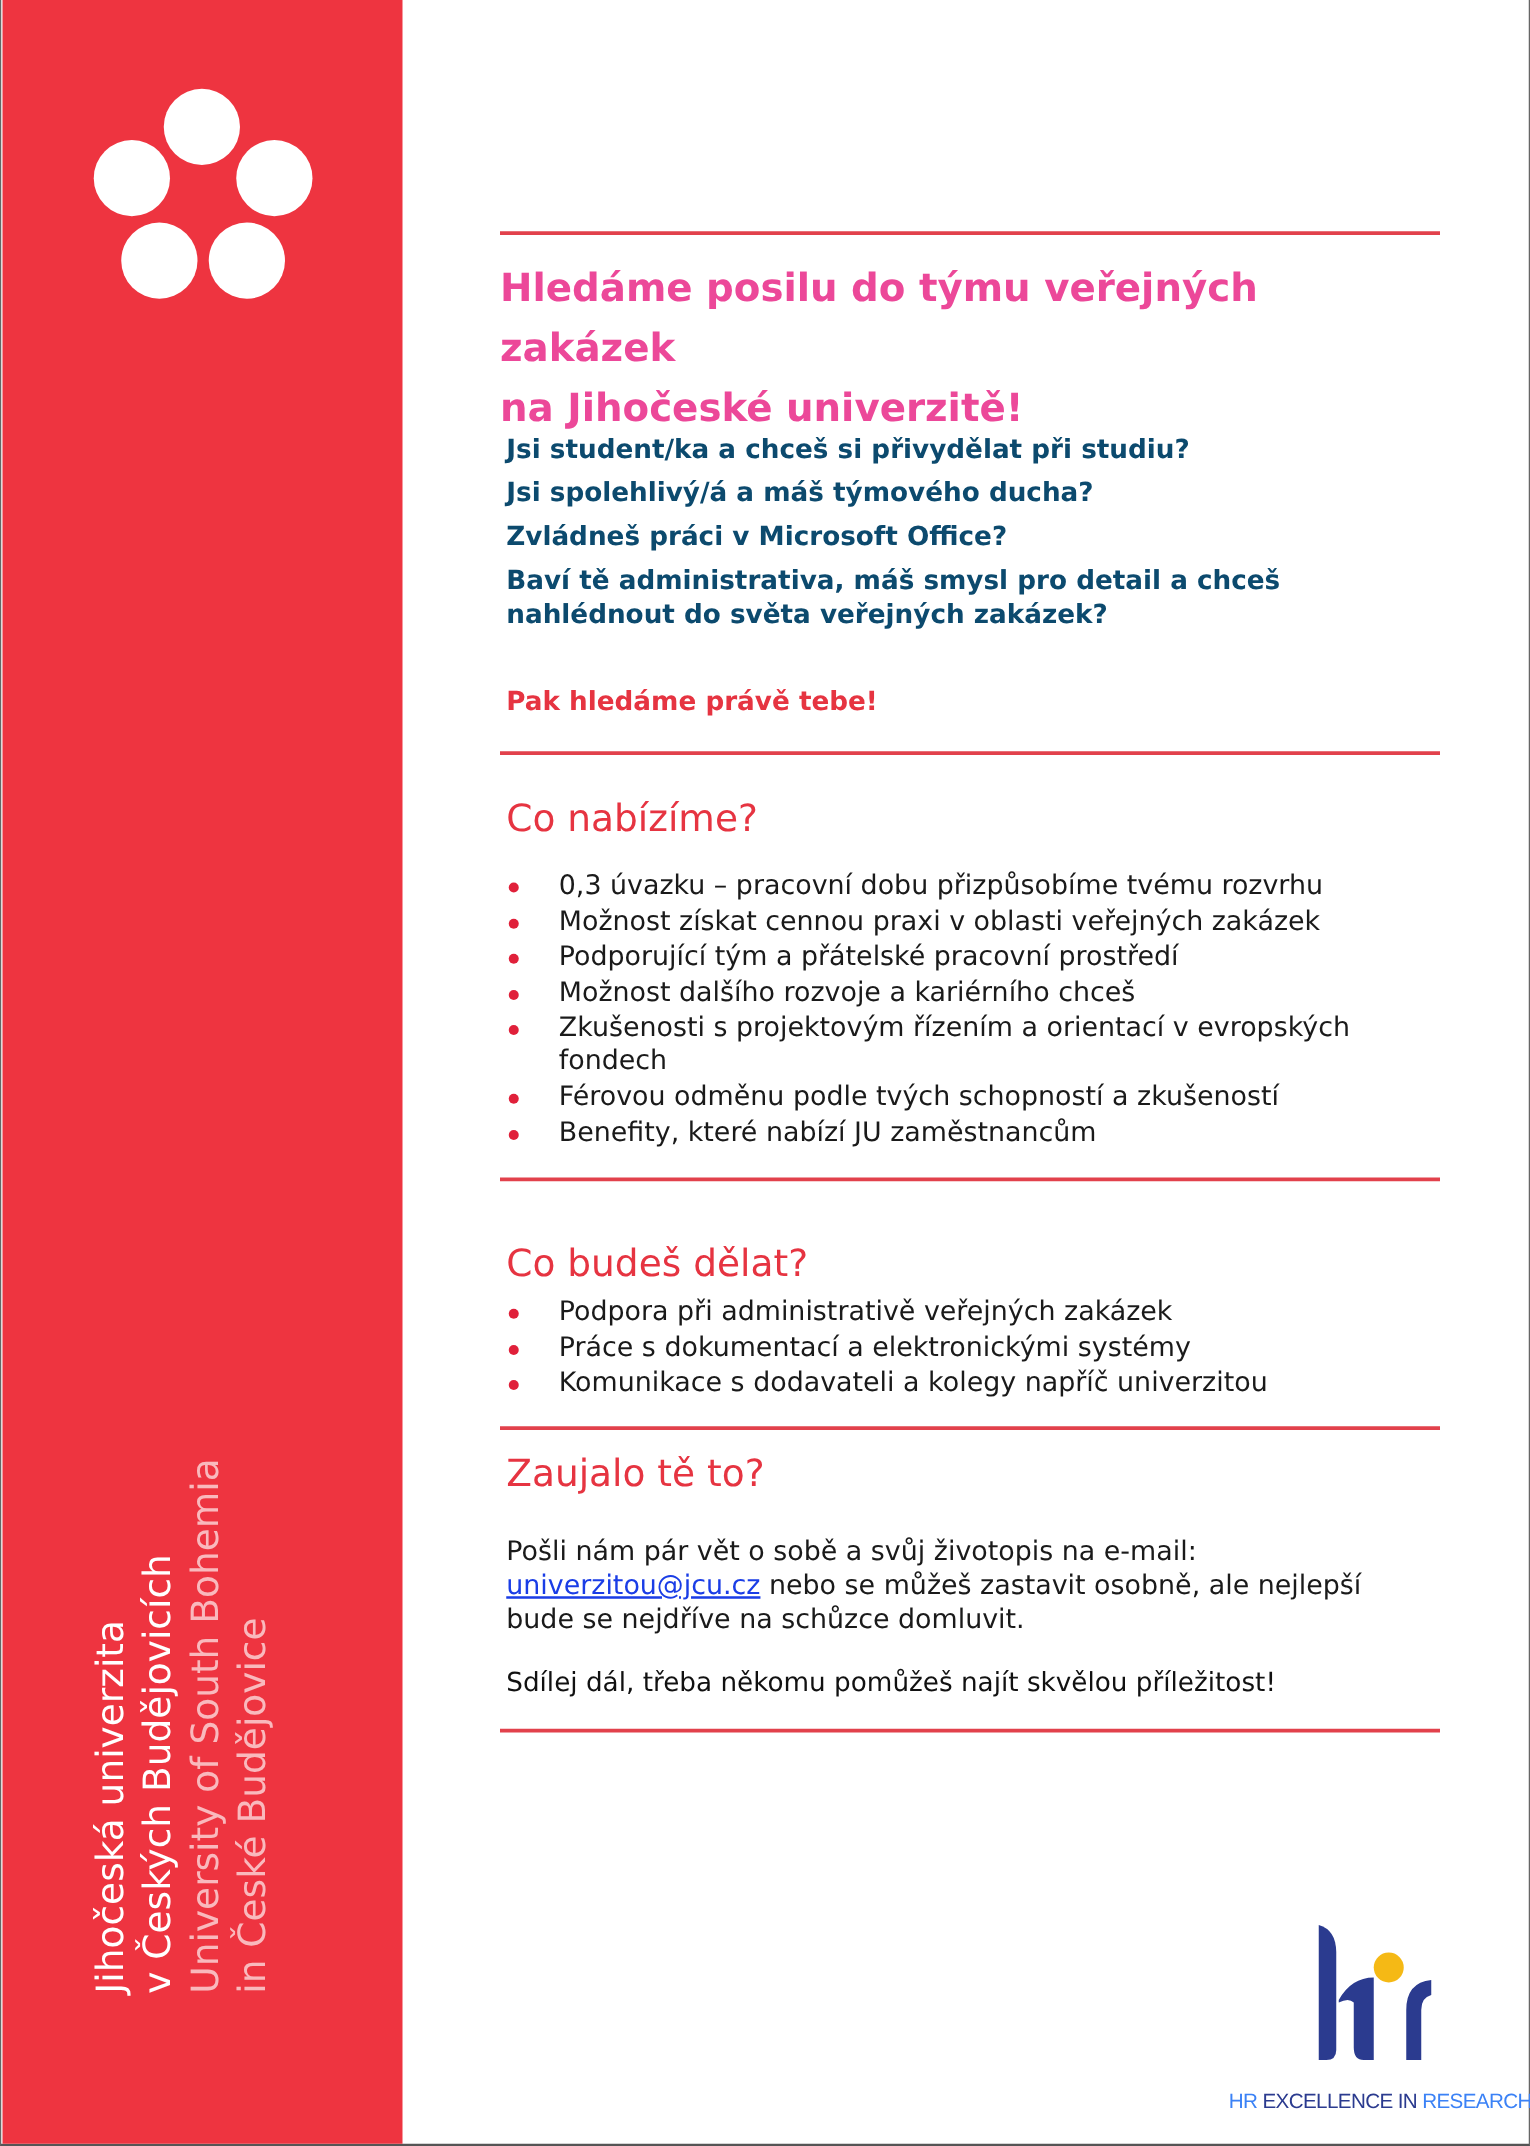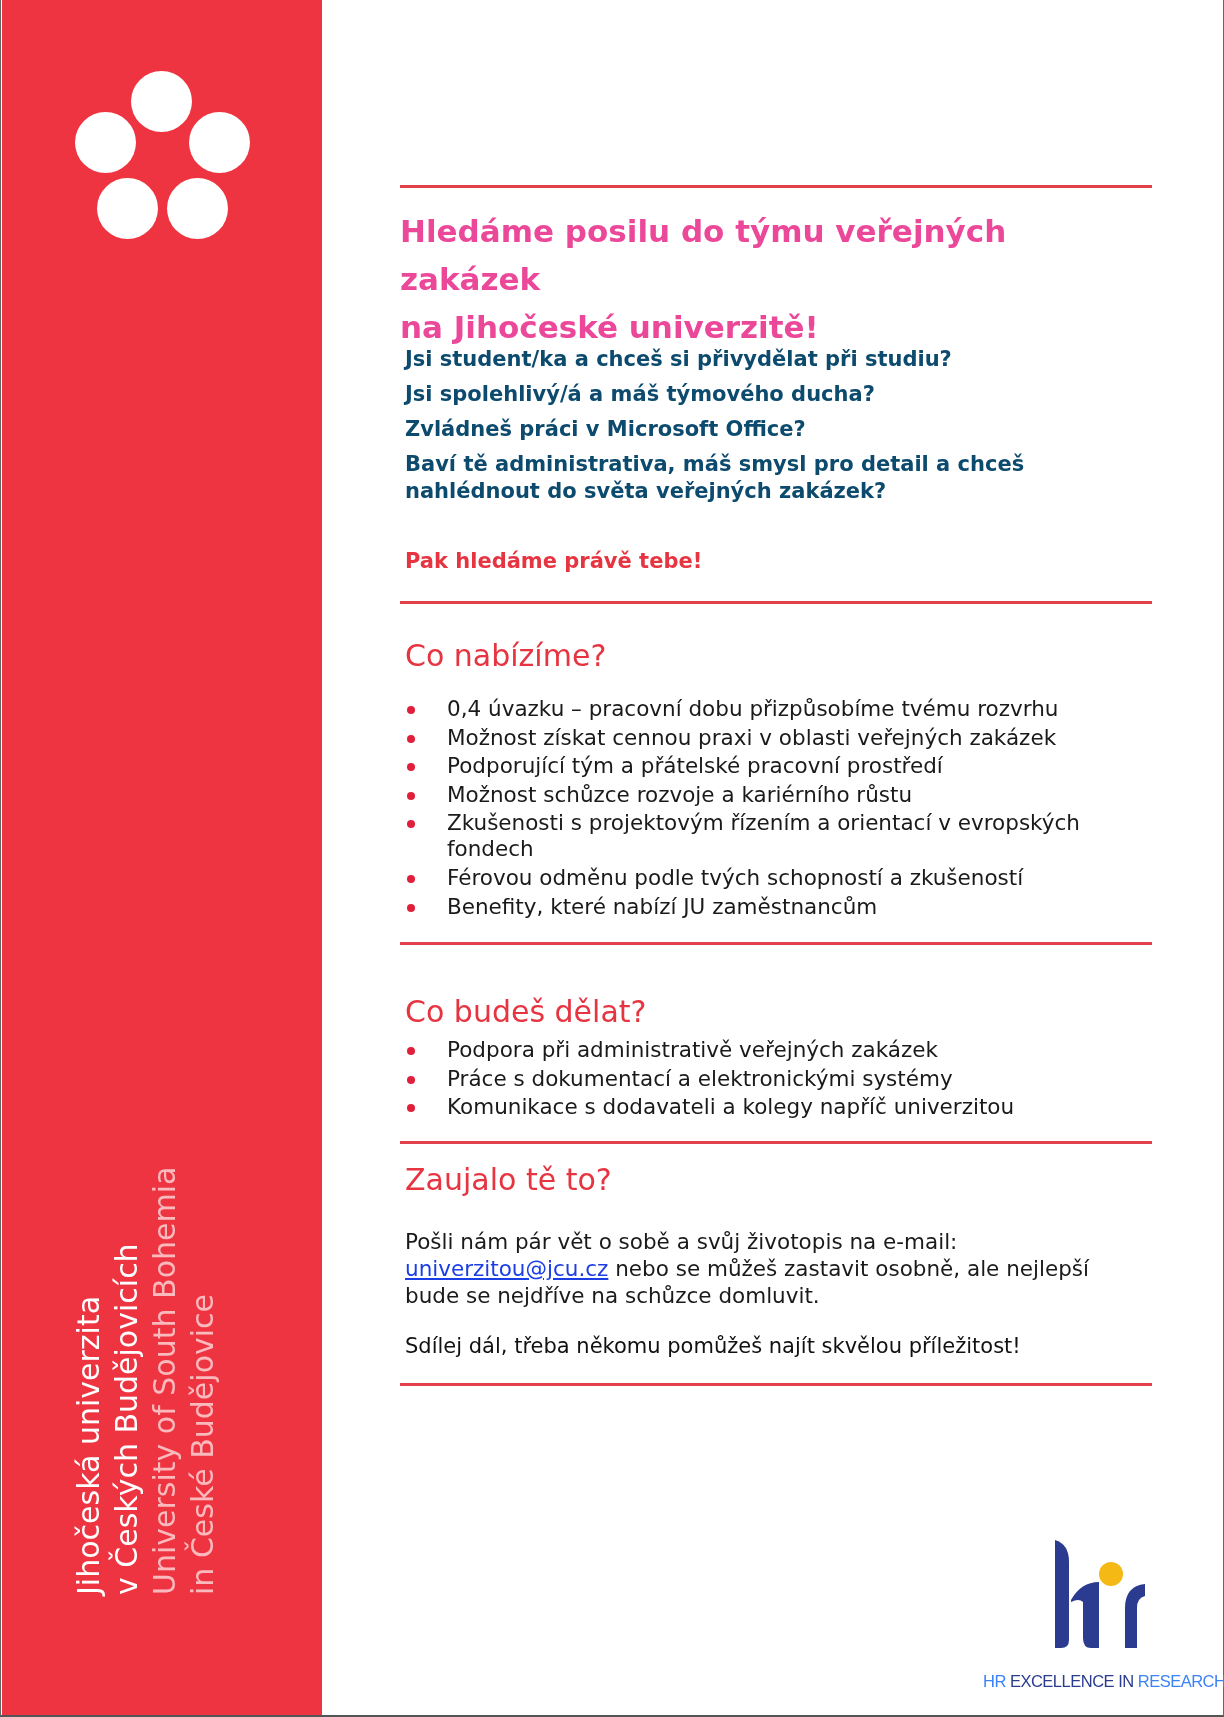--- a/index.html
+++ b/index.html
@@ -81,24 +81,24 @@
     <div class="q" style="top:381px;">Jsi spolehlivý/á a máš týmového ducha?</div>
     <div class="q" style="top:416px;">Zvládneš práci v Microsoft Office?</div>
     <div class="q" style="top:451px;">Baví tě administrativa, máš smysl pro detail a chceš nahlédnout do světa veřejných zakázek?</div>
 
     <div class="accent-bold" style="top:549px;">Pak hledáme právě tebe!</div>
 
     <div class="rule" style="top:601px;"></div>
 
     <div class="h2" style="top:638px;">Co nabízíme?</div>
     <ul class="list" style="top:696px;">
-      <li><span class="bullet"></span><span>0,4 úvazku – pracovní dobu přizpůsobíme tvému rozvrhu</span></li>
+      <li><span class="bullet"></span><span>0,3 úvazku – pracovní dobu přizpůsobíme tvému rozvrhu</span></li>
       <li><span class="bullet"></span><span>Možnost získat cennou praxi v oblasti veřejných zakázek</span></li>
       <li><span class="bullet"></span><span>Podporující tým a přátelské pracovní prostředí</span></li>
-      <li><span class="bullet"></span><span>Možnost schůzce rozvoje a kariérního růstu</span></li>
+      <li><span class="bullet"></span><span>Možnost dalšího rozvoje a kariérního chceš</span></li>
       <li style="padding-right:40px;"><span class="bullet"></span><span>Zkušenosti s projektovým řízením a orientací v evropských fondech</span></li>
       <li><span class="bullet"></span><span>Férovou odměnu podle tvých schopností a zkušeností</span></li>
       <li><span class="bullet"></span><span>Benefity, které nabízí JU zaměstnancům</span></li>
     </ul>
 
     <div class="rule" style="top:942px;"></div>
 
     <div class="h2" style="top:994px;">Co budeš dělat?</div>
     <ul class="list" style="top:1037px;">
       <li><span class="bullet"></span><span>Podpora při administrativě veřejných zakázek</span></li>

